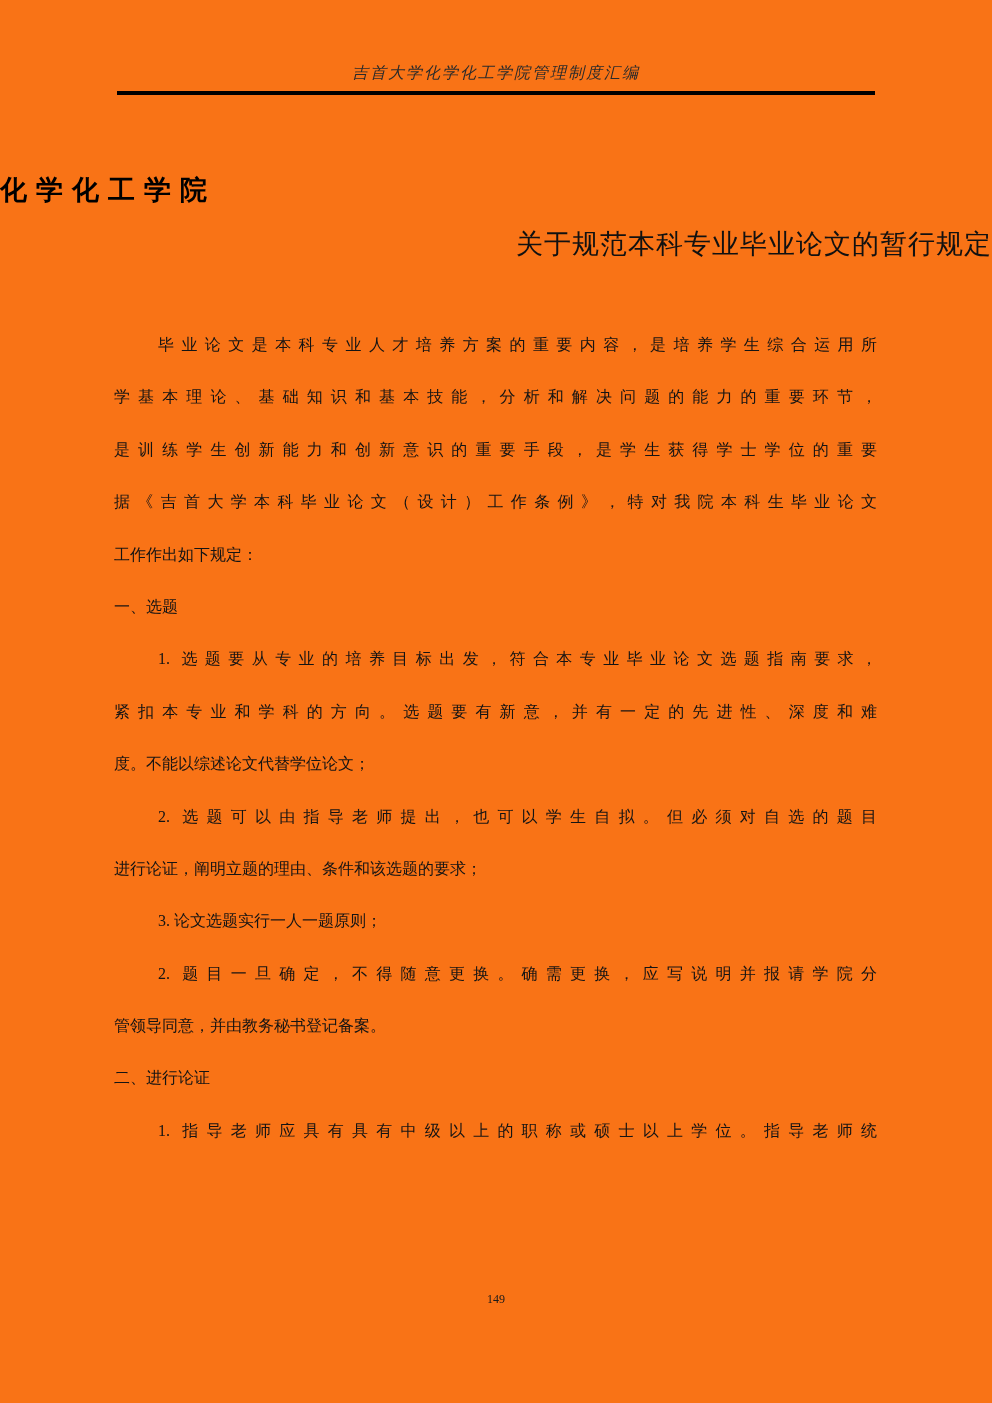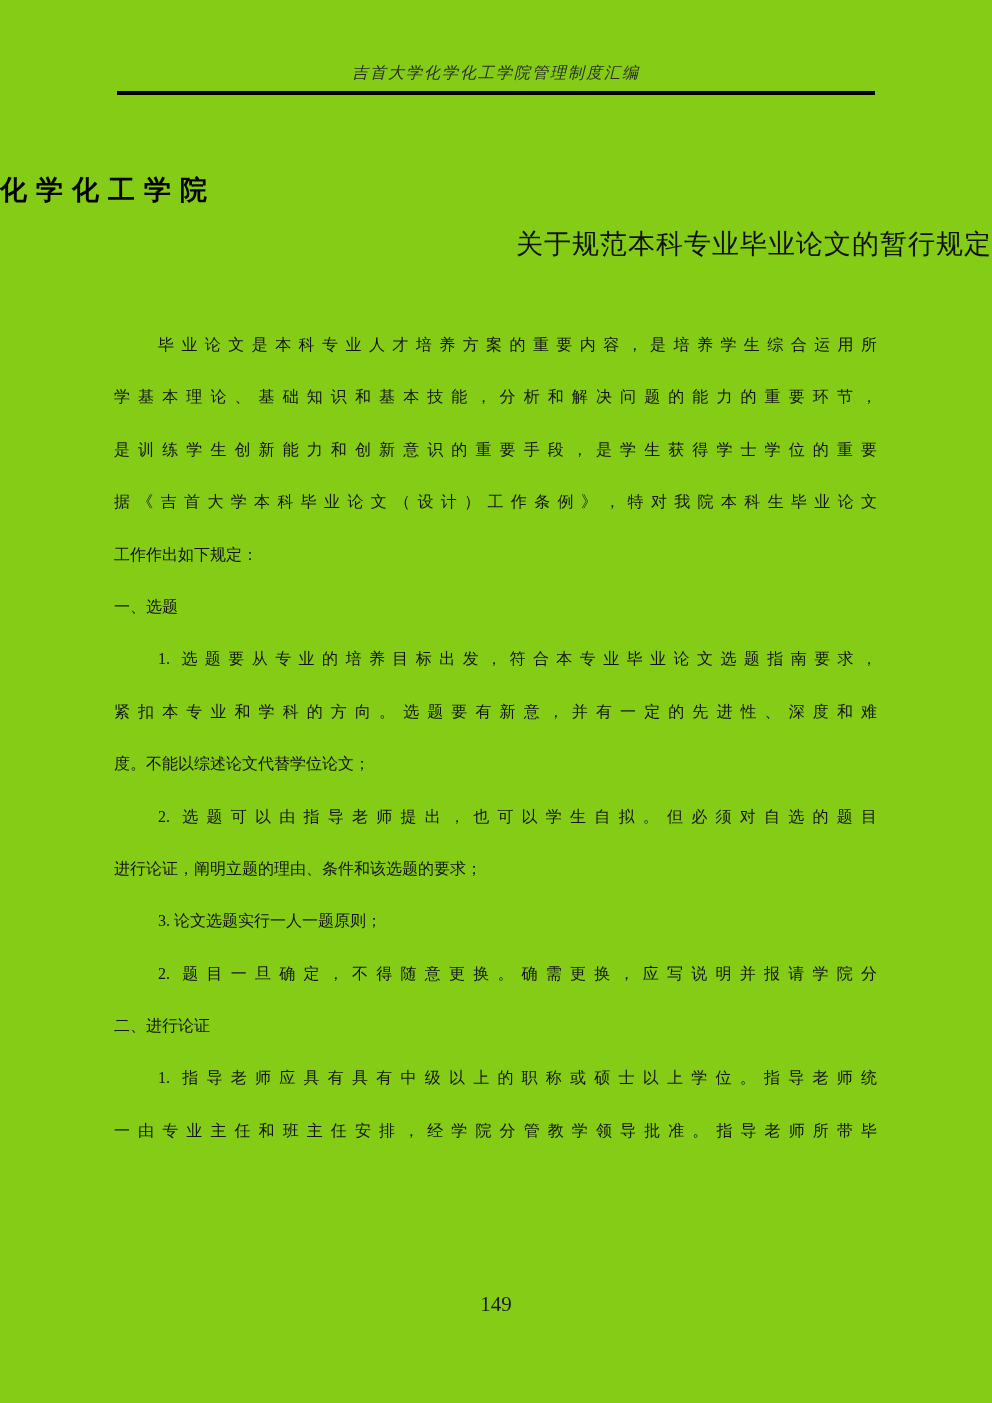--- a/index.html
+++ b/index.html
@@ -2,21 +2,21 @@
 <html><head>
 <meta charset="utf-8">
 <style>
   * { margin: 0; padding: 0; box-sizing: border-box; }
   html, body { background: #e8e8e8; }
   .page {
     position: relative;
     width: 992px;
     height: 1403px;
     margin: 0 auto;
-    background: #84cc16;
+    background: #f97316;
     font-family: "Liberation Serif", "DejaVu Serif", serif;
     color: #1a1a1a;
     overflow: hidden;
   }
   .running-header {
     position: absolute;
     top: 63px;
     left: 0;
     width: 100%;
     text-align: center;
@@ -76,21 +76,21 @@
   }
   .line.indent {
     padding-left: 44px;
   }
   .page-footer {
     position: absolute;
     top: 1292px;
     left: 0;
     width: 100%;
     text-align: center;
-    font-size: 21px;
+    font-size: 12px;
     color: #1a1a1a;
   }
 </style>
 </head>
 <body>
 
 <div class="page">
 
   <div class="running-header">吉首大学化学化工学院管理制度汇编</div>
 
@@ -107,20 +107,20 @@
       <div class="line just">据《吉首大学本科毕业论文（设计）工作条例》，特对我院本科生毕业论文</div>
       <div class="line">工作作出如下规定：</div>
       <div class="line">一、选题</div>
       <div class="line indent just">1. 选题要从专业的培养目标出发，符合本专业毕业论文选题指南要求，</div>
       <div class="line just">紧扣本专业和学科的方向。选题要有新意，并有一定的先进性、深度和难</div>
       <div class="line">度。不能以综述论文代替学位论文；</div>
       <div class="line indent just">2. 选题可以由指导老师提出，也可以学生自拟。但必须对自选的题目</div>
       <div class="line">进行论证，阐明立题的理由、条件和该选题的要求；</div>
       <div class="line indent">3. 论文选题实行一人一题原则；</div>
       <div class="line indent just">2. 题目一旦确定，不得随意更换。确需更换，应写说明并报请学院分</div>
+      <div class="line">管领导同意，并由教务秘书登记备案。</div>
       <div class="line">二、进行论证</div>
       <div class="line indent just">1. 指导老师应具有具有中级以上的职称或硕士以上学位。指导老师统</div>
-      <div class="line just">一由专业主任和班主任安排，经学院分管教学领导批准。指导老师所带毕</div>
     </div>
 
   <div class="page-footer">149</div>
 
 </div>
 
 </body></html>

